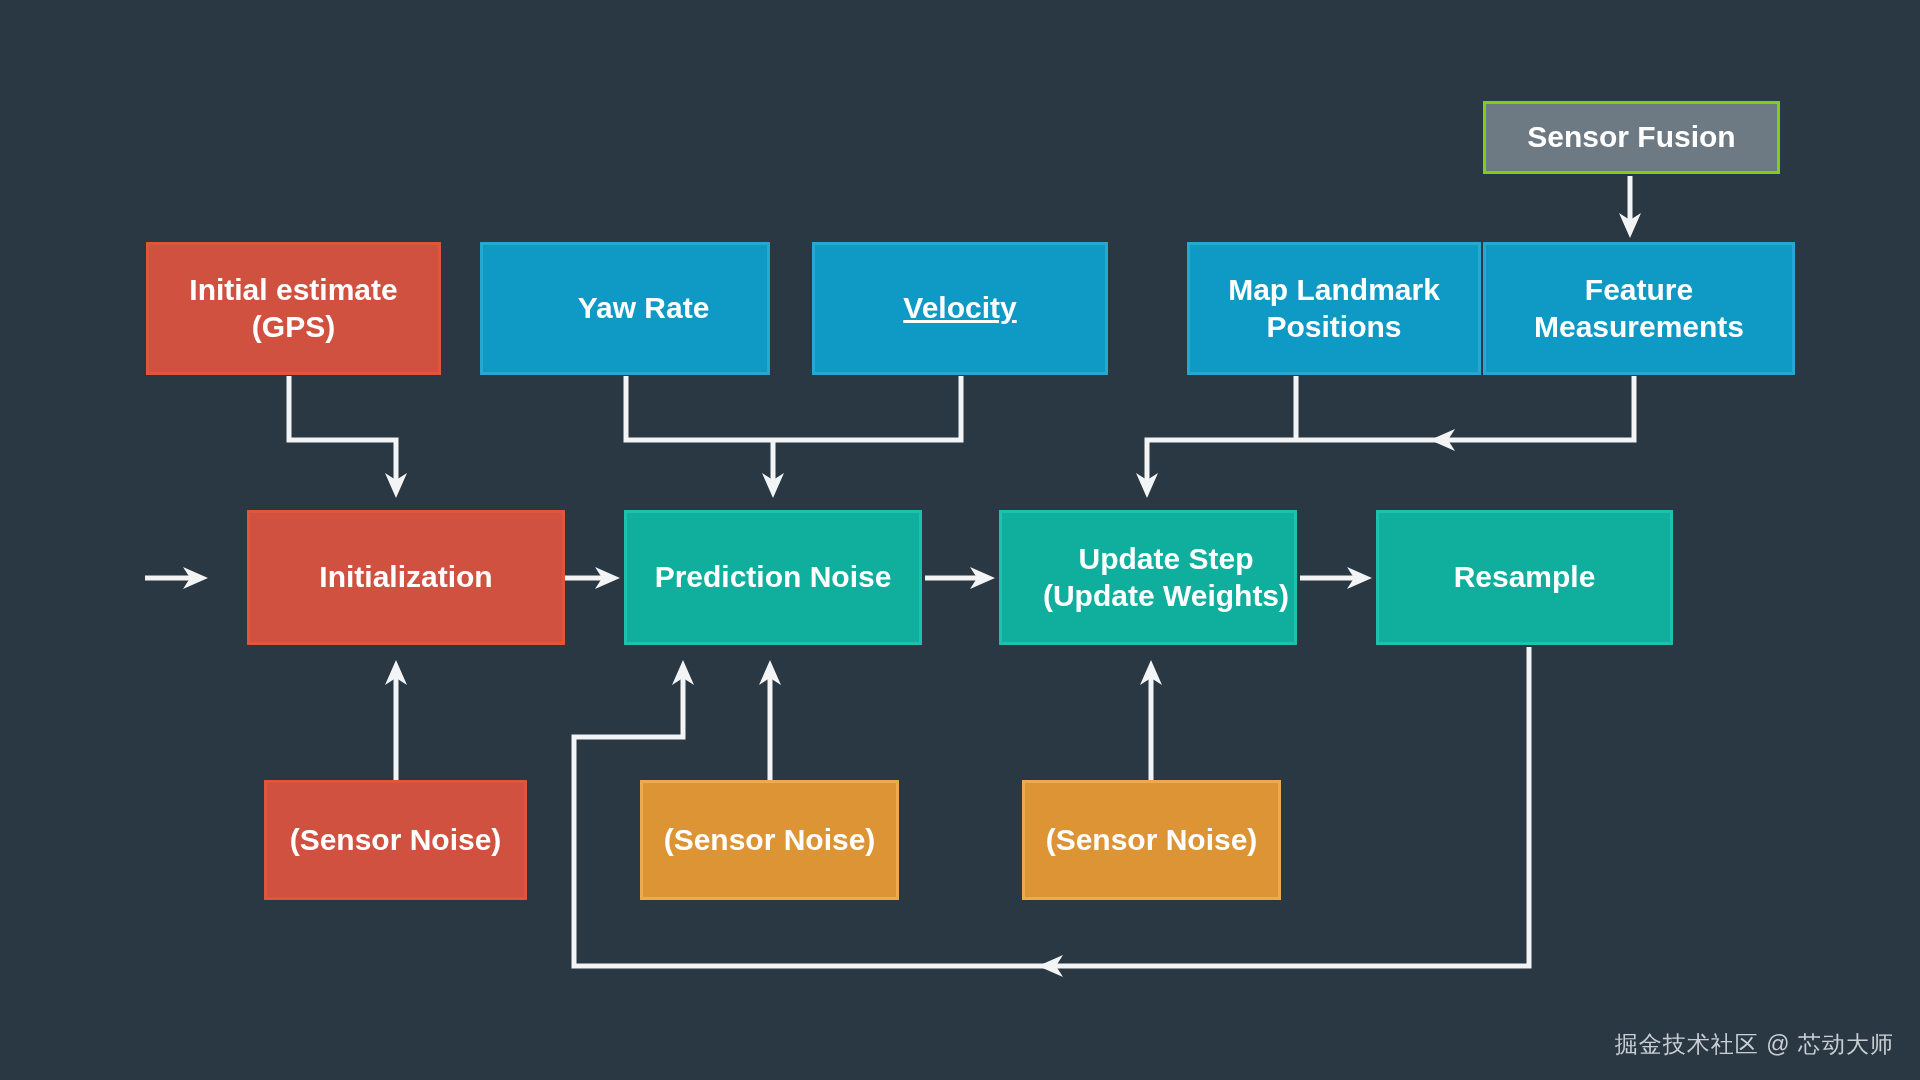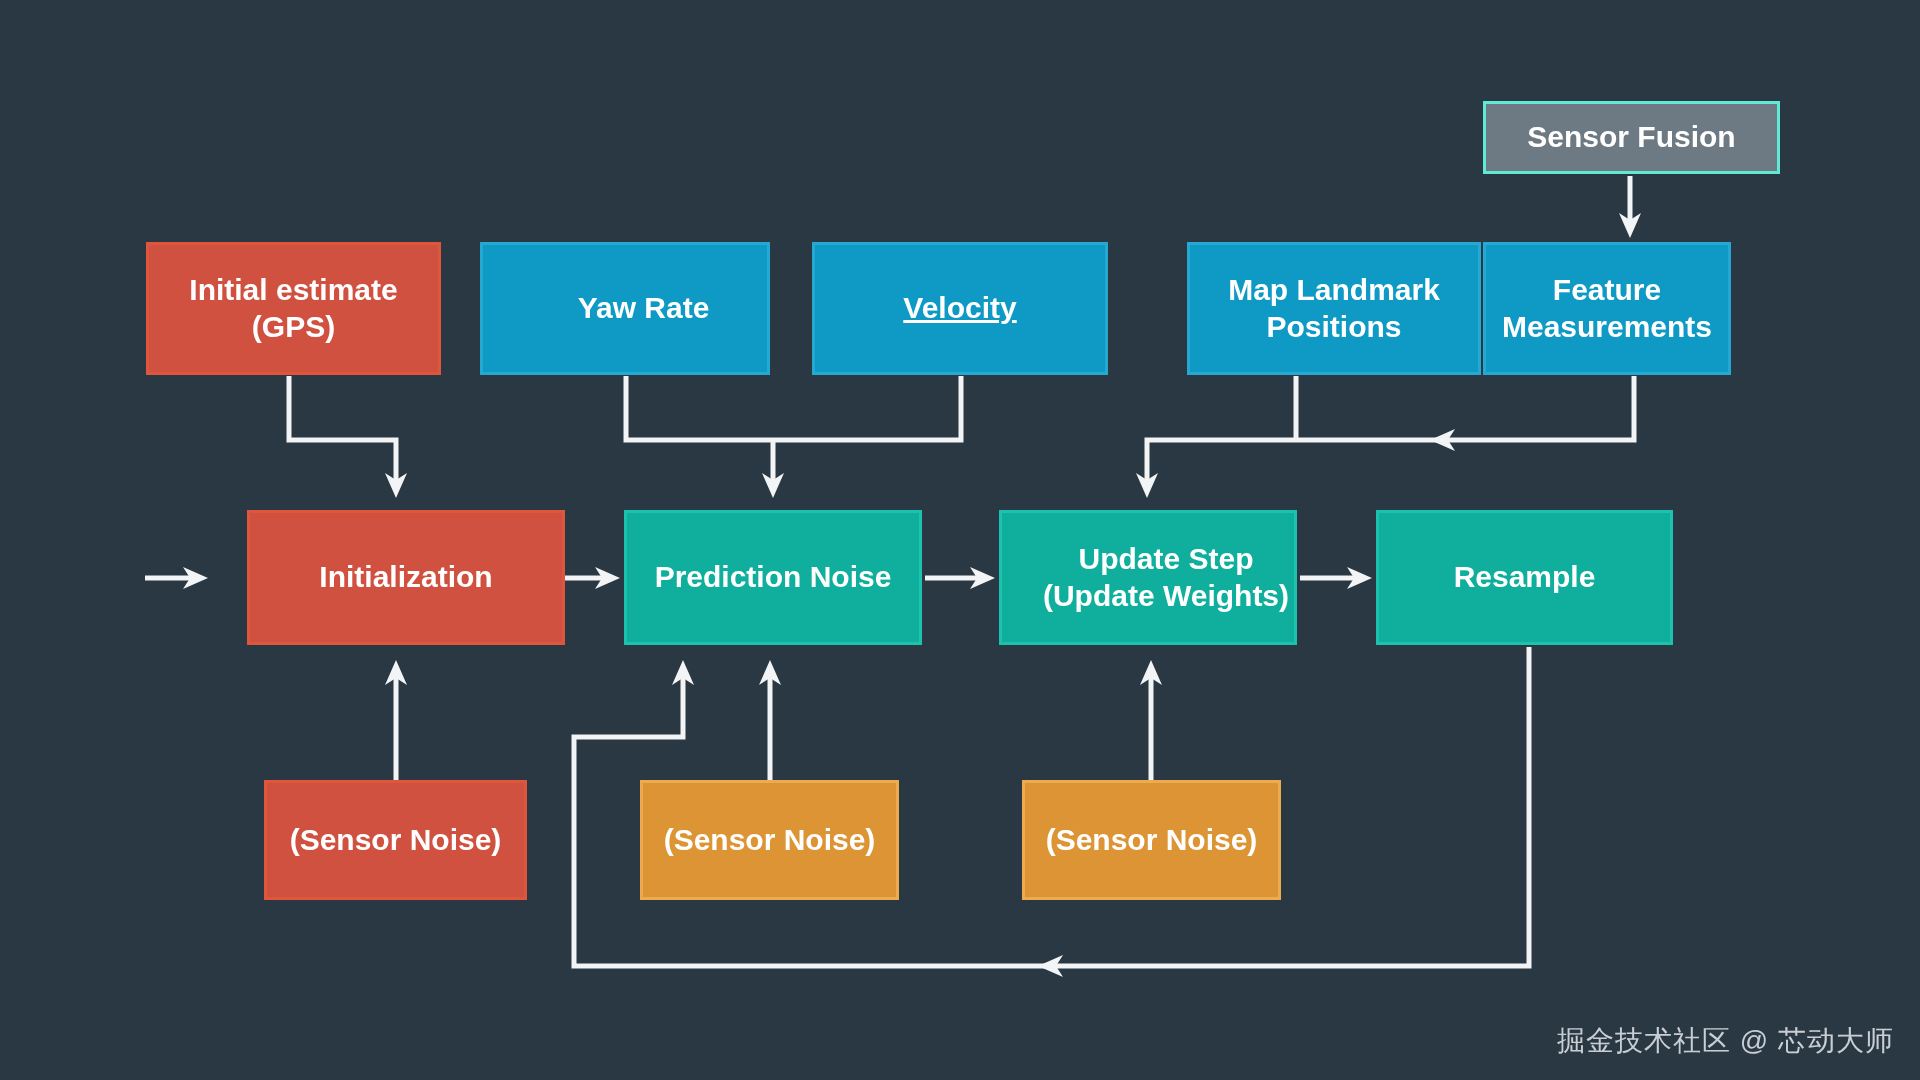--- a/index.html
+++ b/index.html
@@ -8,22 +8,22 @@
   #wires{position:absolute;left:0;top:0;width:1920px;height:1080px;}
   .wire{fill:none;stroke:#f2f4f5;stroke-width:5;}
   .head{fill:#f2f4f5;stroke:none;}
   .node{position:absolute;box-sizing:border-box;display:flex;align-items:center;justify-content:center;
         text-align:center;color:#ffffff;font-weight:700;font-size:30px;line-height:1.22;}
   .node-label{white-space:pre-line;}
   .red{background:#d05140;border:3px solid #e0563c;}
   .blue{background:#0f9ac6;border:3px solid #25a9d3;}
   .teal{background:#10af9d;border:3px solid #1bc3ae;}
   .orange{background:#dd9434;border:3px solid #edaa4e;}
-  .gray{background:#6e7a83;border:3px solid #5eead4;}
-  #watermark{position:absolute;right:26px;bottom:20px;font-size:28px;font-weight:400;
+  .gray{background:#6e7a83;border:3px solid #84cc16;}
+  #watermark{position:absolute;right:26px;bottom:20px;font-size:23px;font-weight:400;
              color:#c9ced4;letter-spacing:1px;}
 </style>
 </head>
 <body>
 
 <div id="page">
 
   <svg id="wires" viewBox="0 0 1920 1080">
 
     <polyline class="wire" points="1630,176 1630,228"></polyline>
@@ -78,21 +78,21 @@
   <div class="node blue" style="left:480px;top:242px;width:290px;height:133px;padding-left:37px;">
     <span class="node-label">Yaw Rate</span>
   </div>
   <div class="node blue" style="left:812px;top:242px;width:296px;height:133px;text-decoration:underline;">
     <span class="node-label">Velocity</span>
   </div>
   <div class="node blue" style="left:1147px;top:242px;width:294px;height:133px;margin-left:40px;">
     <span class="node-label">Map Landmark
 Positions</span>
   </div>
-  <div class="node blue" style="left:1483px;top:242px;width:248px;height:133px;">
+  <div class="node blue" style="left:1483px;top:242px;width:312px;height:133px;">
     <span class="node-label">Feature
 Measurements</span>
   </div>
 
   <div class="node red" style="left:247px;top:510px;width:318px;height:135px;">
     <span class="node-label">Initialization</span>
   </div>
   <div class="node teal" style="left:624px;top:510px;width:298px;height:135px;">
     <span class="node-label">Prediction Noise</span>
   </div>

